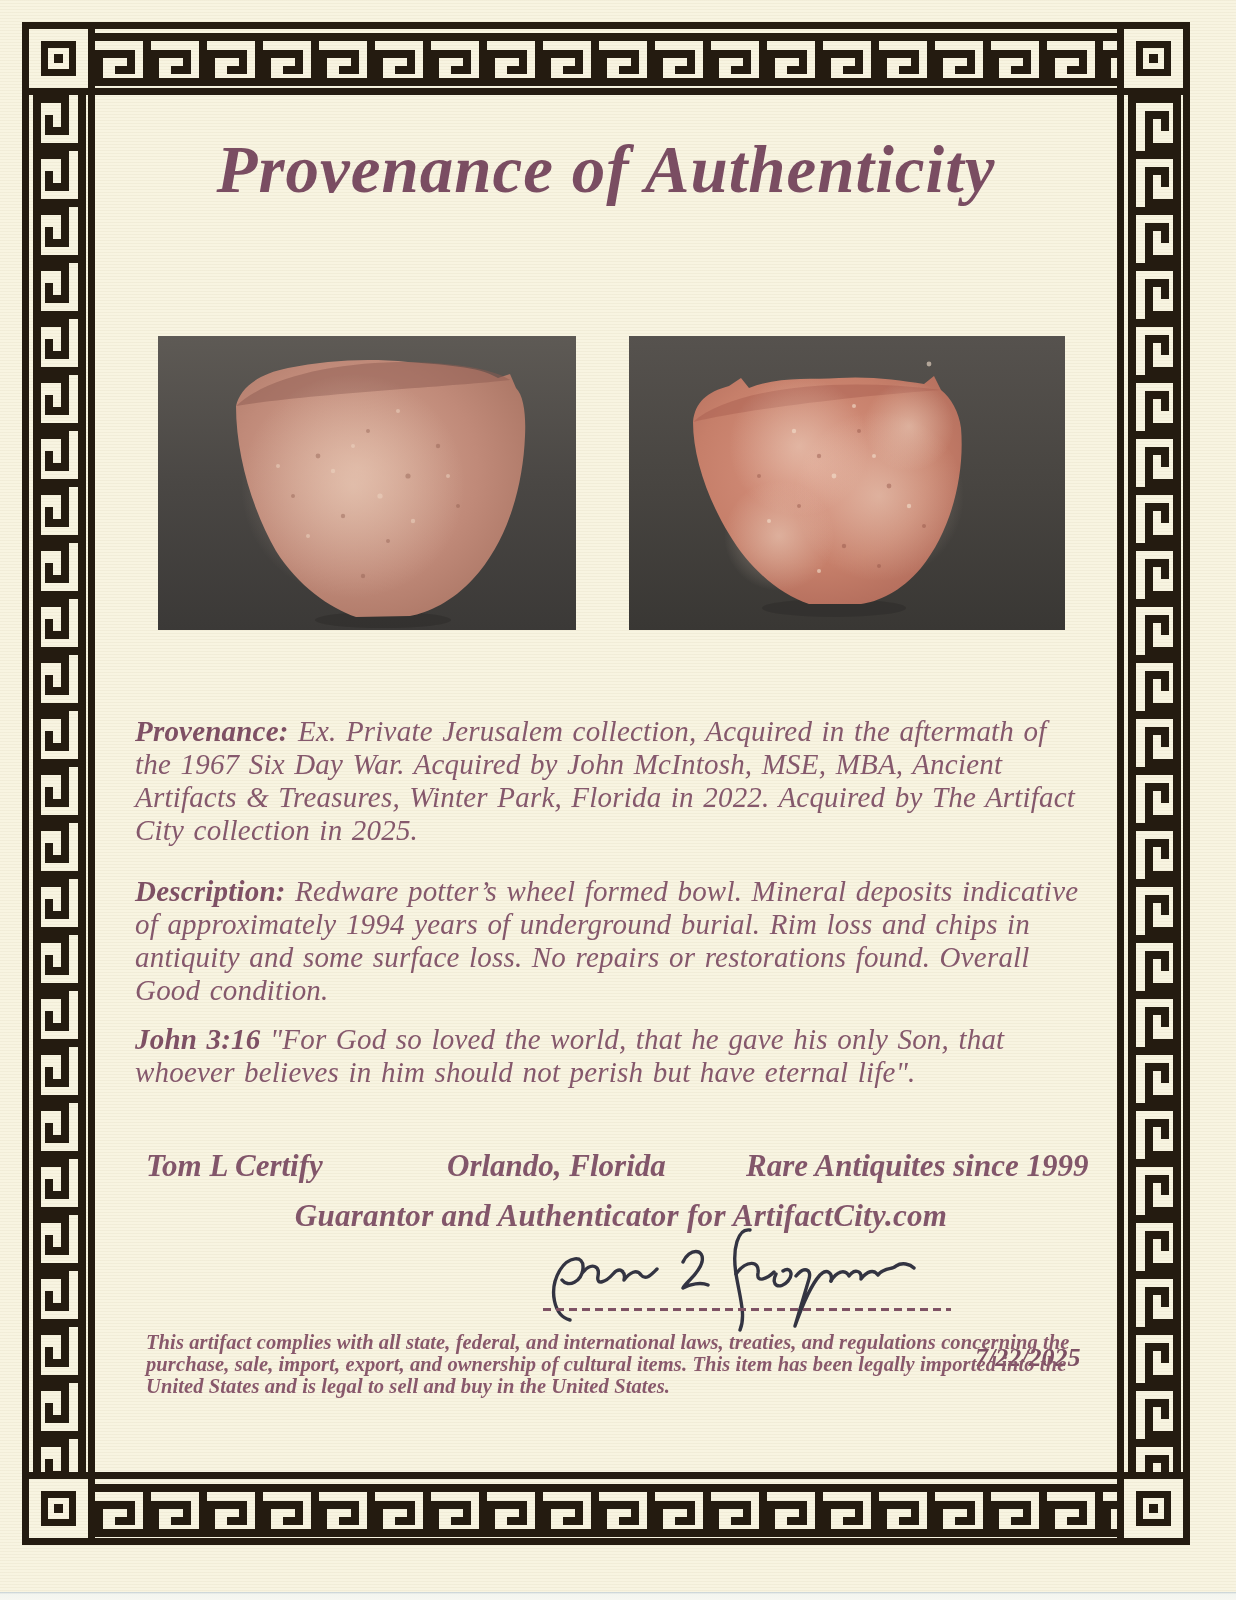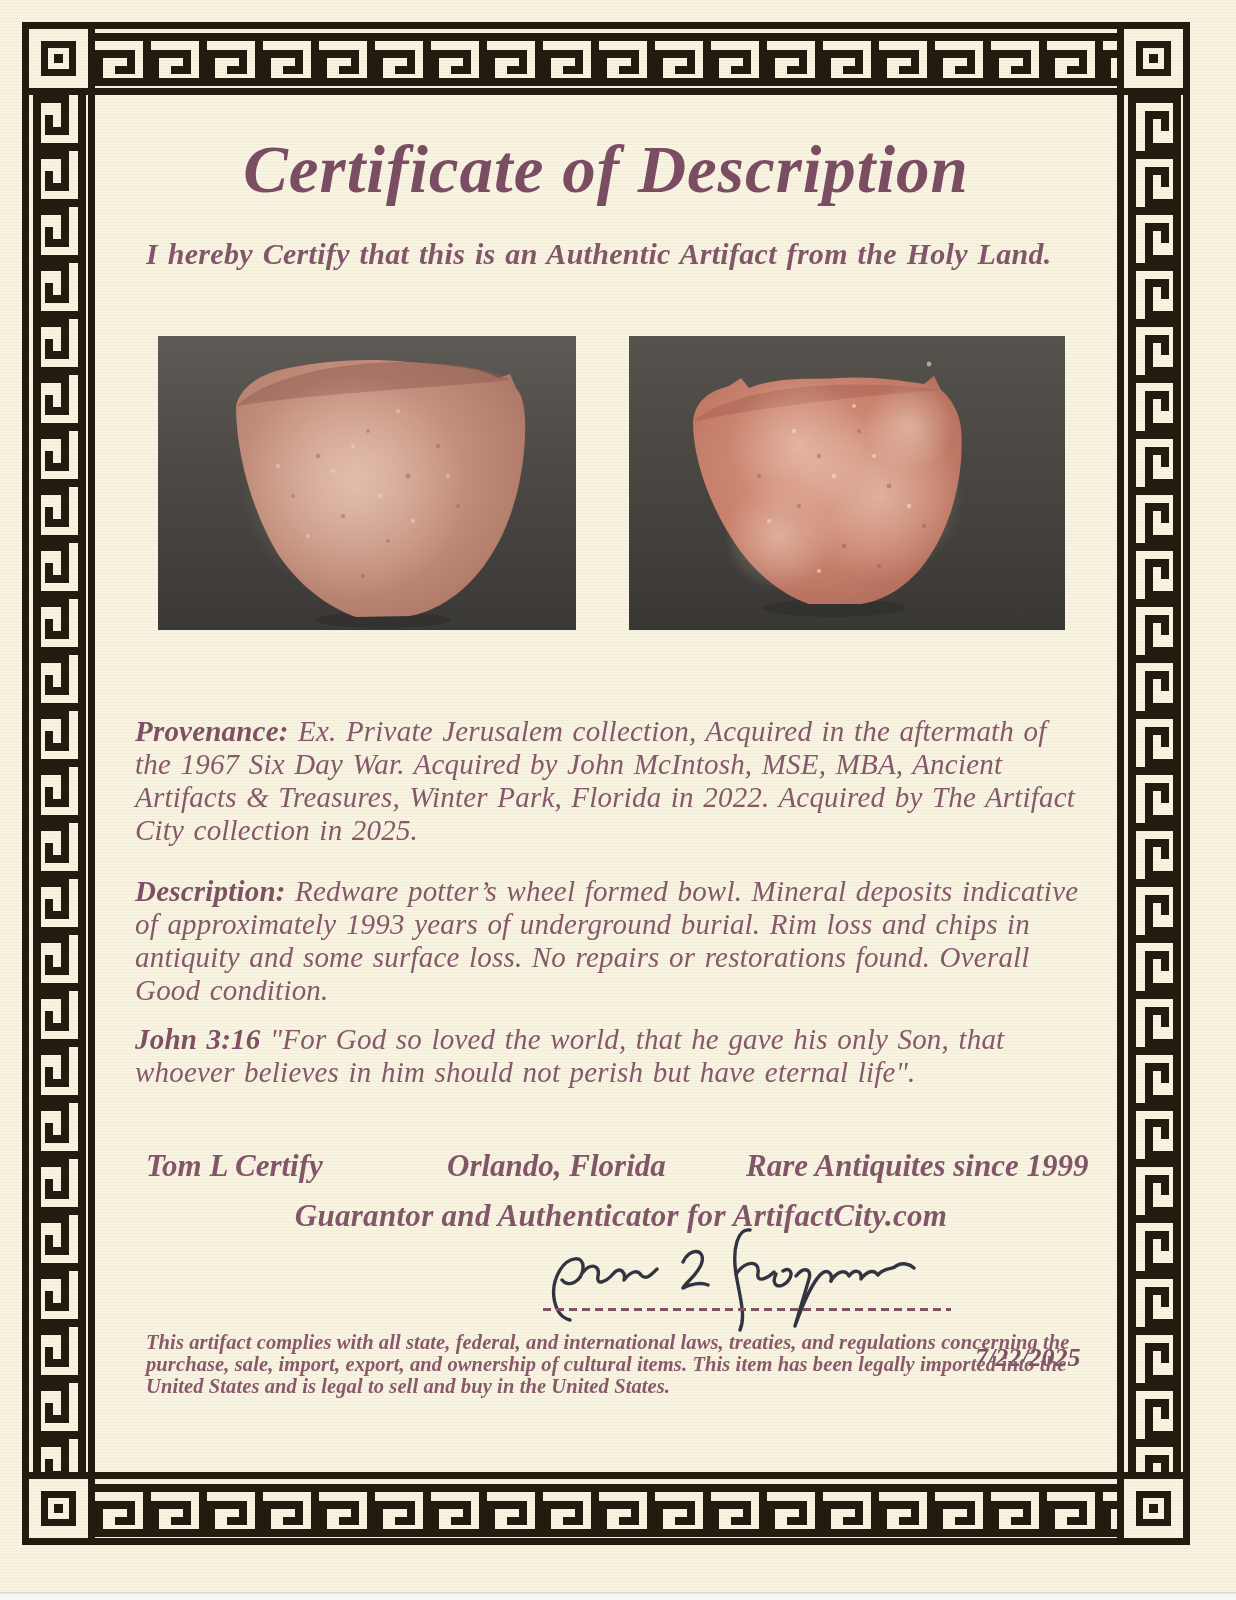--- a/index.html
+++ b/index.html
@@ -86,23 +86,22 @@
     <rect x="1117" y="95" width="7" height="1377" fill="#241b10"></rect>
     <rect x="1128" y="95" width="53" height="1377" fill="url(#gk-right)"></rect>
     <rect x="1183" y="95" width="7" height="1377" fill="#241b10"></rect>
 
     <use href="#gk-corner" x="0" y="0"></use>
     <use href="#gk-corner" x="1095" y="0"></use>
     <use href="#gk-corner" x="0" y="1450"></use>
     <use href="#gk-corner" x="1095" y="1450"></use>
   </svg>
 
-  <h1 class="abs title">Certificate of Description</h1>
-
-  <p class="abs certify certify-1">I hereby Certify that this is an Authentic Artifact from the Holy Land.</p>
+  <h1 class="abs title">Provenance of Authenticity</h1>
+
 
   <div class="abs photo photo-left">
     <svg width="418" height="294" viewBox="0 0 418 294">
       <defs>
         <linearGradient id="pgL" x1="0" y1="0" x2="0" y2="1">
           <stop offset="0" stop-color="#5e5a55"></stop>
             <stop offset=".5" stop-color="#4a4744"></stop>
             <stop offset="1" stop-color="#3b3937"></stop>
         </linearGradient>
         <radialGradient id="bgL" cx=".42" cy=".42" r=".75">
@@ -189,21 +188,21 @@
           <circle cx="300" cy="28" r="2.4"></circle>
         <circle cx="140" cy="185" r="2"></circle>
           <circle cx="225" cy="70" r="2"></circle>
       </g>
     </svg>
   </div>
 
 
   <p class="abs para para-provenance"><b>Provenance:</b> <span>Ex. Private Jerusalem collection, Acquired in the aftermath of the 1967 Six Day War. Acquired by John McIntosh, MSE, MBA, Ancient Artifacts &amp; Treasures, Winter Park, Florida in 2022. Acquired by The Artifact City collection in 2025.</span></p>
 
-  <p class="abs para para-description"><b>Description:</b> <span>Redware potter’s wheel formed bowl. Mineral deposits indicative of approximately 1993 years of underground burial. Rim loss and chips in antiquity and some surface loss. No repairs or restorations found. Overall Good condition.</span></p>
+  <p class="abs para para-description"><b>Description:</b> <span>Redware potter’s wheel formed bowl. Mineral deposits indicative of approximately 1994 years of underground burial. Rim loss and chips in antiquity and some surface loss. No repairs or restorations found. Overall Good condition.</span></p>
 
   <p class="abs para para-verse"><b>John 3:16</b> <span>"For God so loved the world, that he gave his only Son, that whoever believes in him should not perish but have eternal life".</span></p>
 
   <div class="names-row">
     <span class="signer-name">Tom L Certify</span>
     <span class="signer-location">Orlando, Florida</span>
     <span class="signer-tagline">Rare Antiquites since 1999</span>
   </div>
 
   <p class="abs guarantor">Guarantor and Authenticator for ArtifactCity.com</p>

